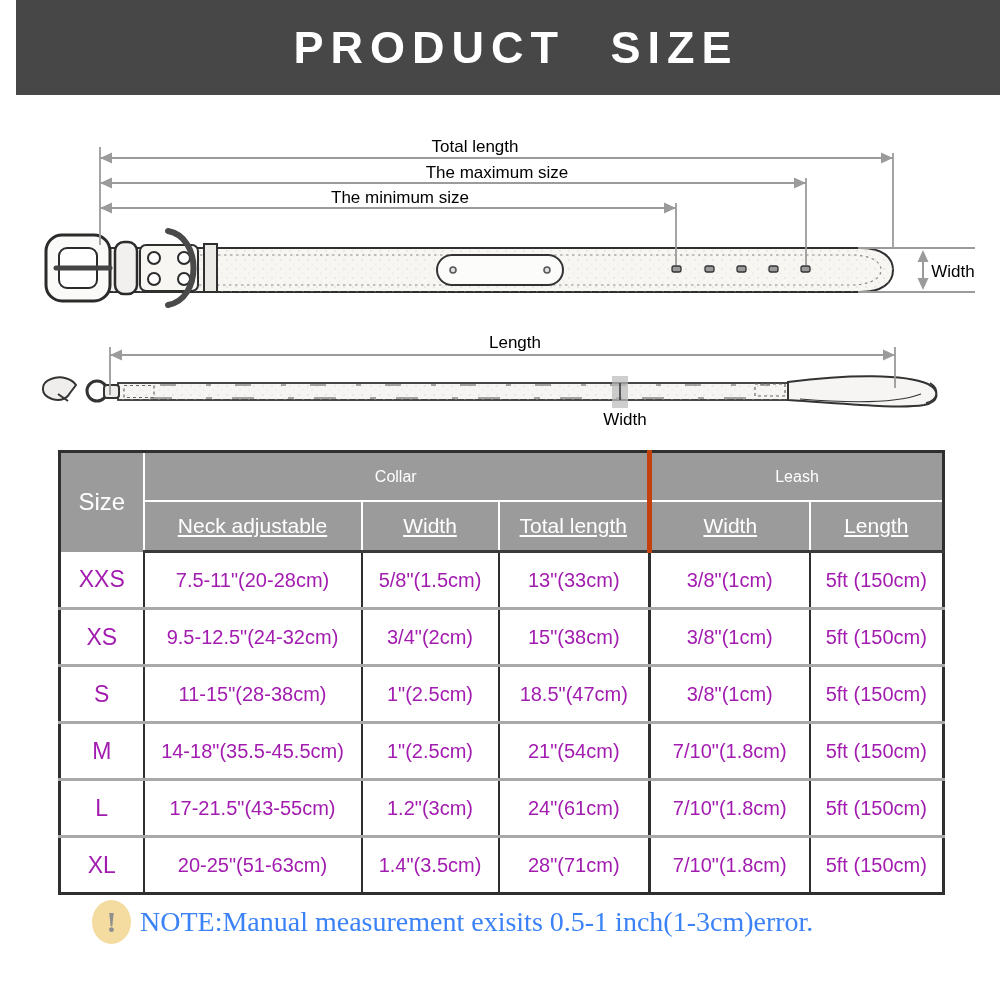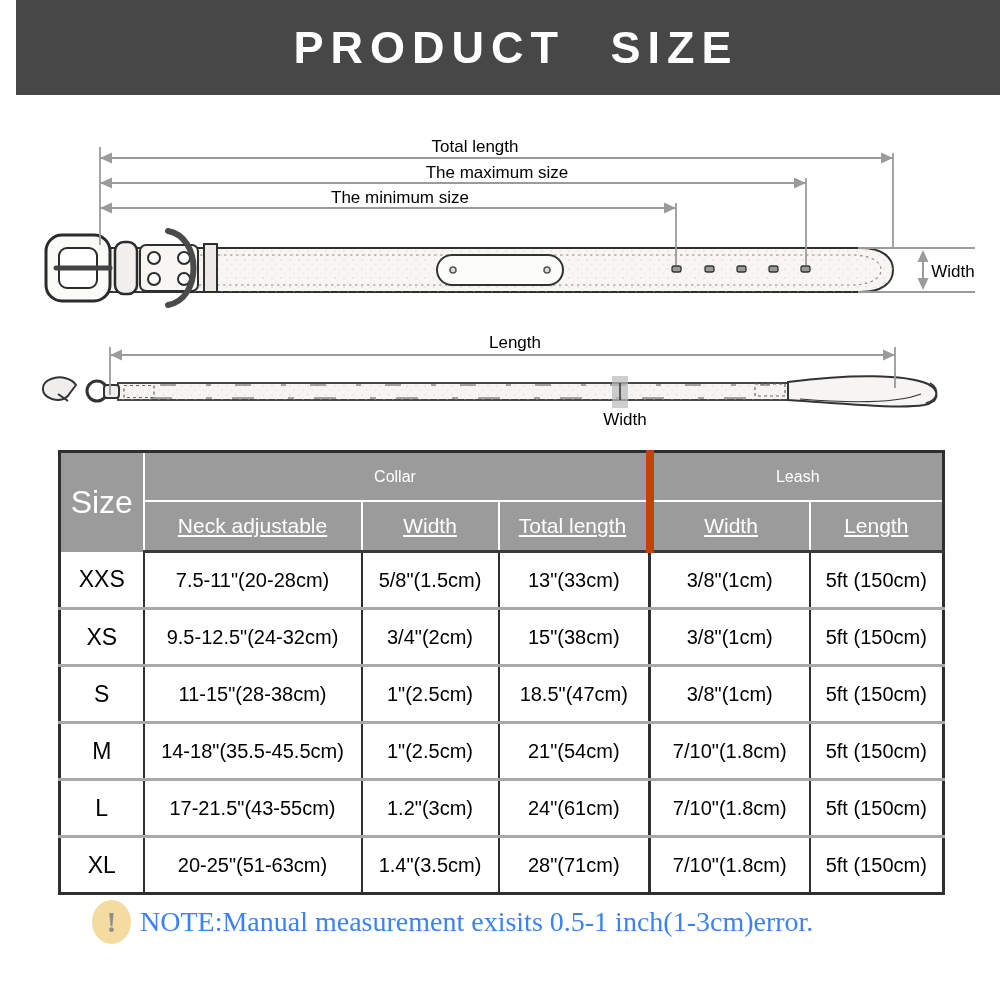--- a/index.html
+++ b/index.html
@@ -17,25 +17,25 @@
   .dim-label{font-family:"Liberation Sans",sans-serif;font-size:17px;fill:#000000;}
   .dimline{stroke:#9b9b9b;stroke-width:2;fill:none;}
   .extline{stroke:#9b9b9b;stroke-width:1.8;fill:none;}
   .ah{fill:#9b9b9b;stroke:none;}
   .stitch{stroke:#8a8a8a;stroke-width:1.2;fill:none;stroke-dasharray:2.5 3.5;}
 
   
   .size-table{position:absolute;left:58px;top:450px;width:884px;border-collapse:collapse;
               table-layout:fixed;border:3px solid #2f2f2f;}
   .size-table th{background:#9b9b9b;color:#ffffff;font-weight:normal;text-align:center;padding:0;}
-  th.corner{font-size:32px;}
+  th.corner{font-size:24px;}
   th.group{font-size:16px;height:47px;border-left:2px solid #ffffff;border-bottom:2px solid #ffffff;}
   th.sub{font-size:21px;height:48px;border-left:2px solid #ffffff;border-bottom:3px solid #3a3a3a;text-decoration:underline;}
-  th.grpb{border-left:8px solid #c2410c;}
-  .size-table td{font-size:20px;height:54px;text-align:center;color:#000000;padding:0;
+  th.grpb{border-left:5px solid #c2410c;}
+  .size-table td{font-size:20px;height:54px;text-align:center;color:#a21caf;padding:0;
                  border-left:2px solid #2f2f2f;border-bottom:3px solid #a9a9a9;background:#ffffff;}
   td.c-size{font-size:23px;border-left:none;}
   td.grp{border-left:3px solid #2f2f2f;}
   .size-table tr:last-child td{border-bottom:none;}
 
   
   .note{position:absolute;left:92px;top:900px;display:flex;align-items:center;}
   .note-icon{width:39px;height:44px;border-radius:50%;background:#f4dca0;
              display:flex;align-items:center;justify-content:center;flex:0 0 auto;}
   .note-icon span{color:#8f8f8f;font-family:"Liberation Serif",serif;font-weight:bold;font-size:30px;line-height:1;}

